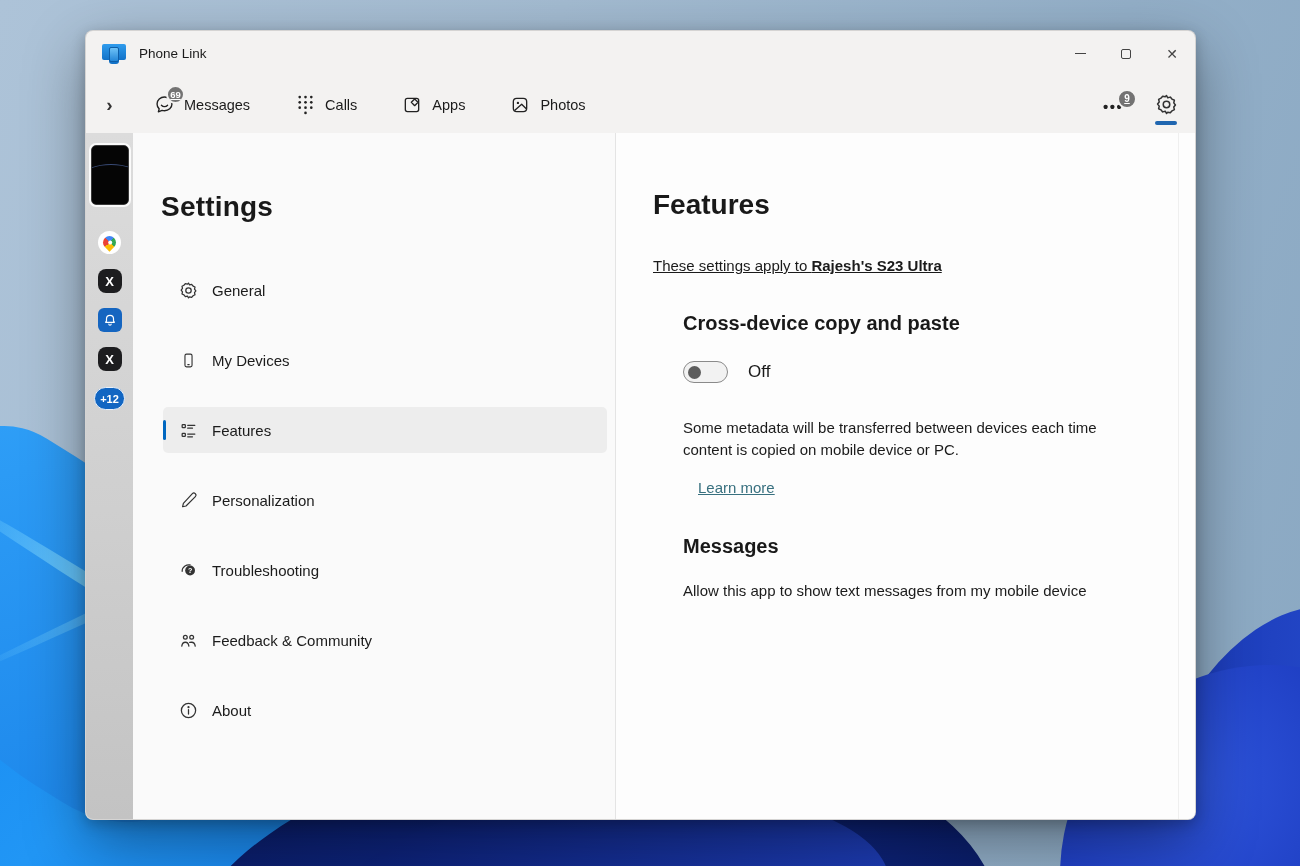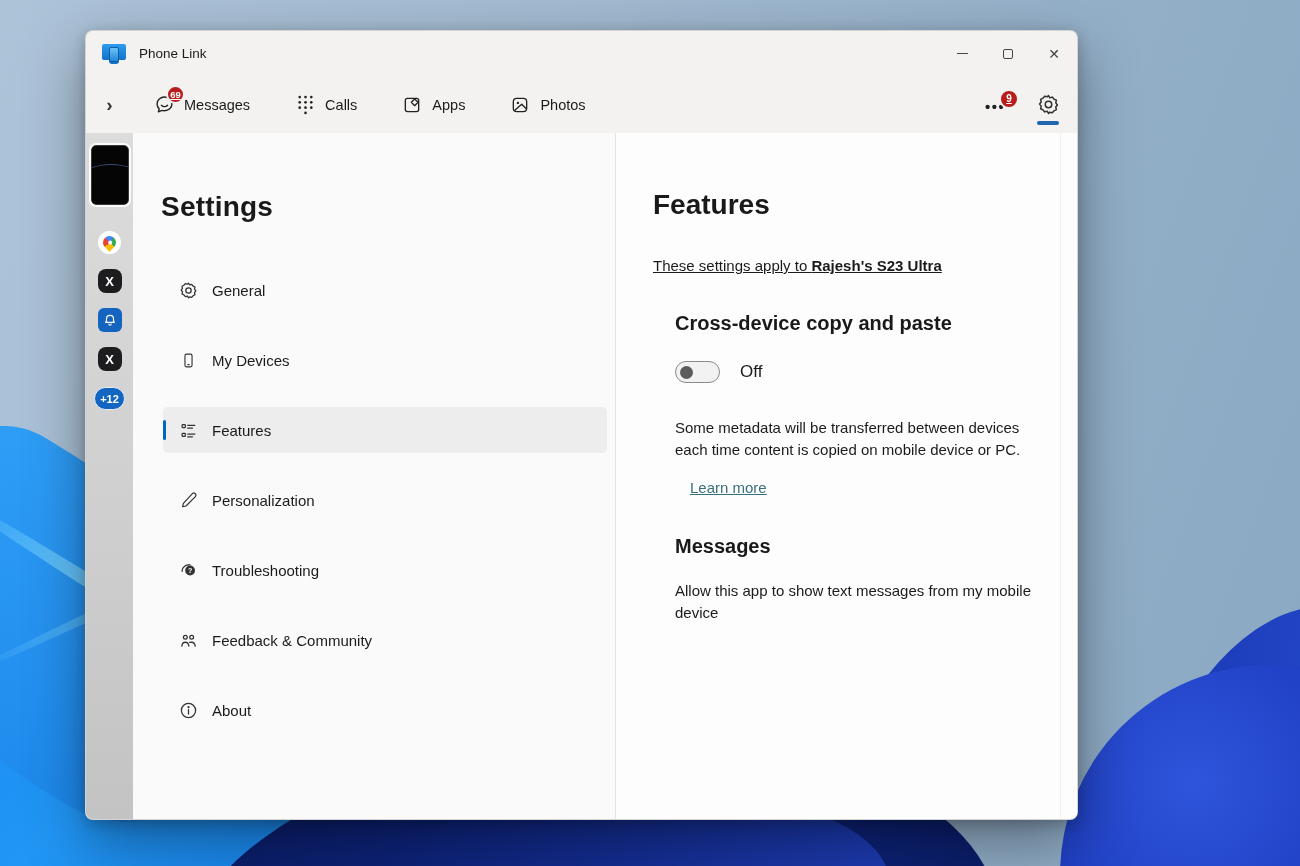--- a/index.html
+++ b/index.html
@@ -25,21 +25,21 @@
     background:linear-gradient(135deg,#2f9ff7 0%,#1b85ea 100%);
     border-radius:20% 80% 30% 70%; transform:rotate(32deg); }
   .streak { position:absolute; background:linear-gradient(90deg,rgba(140,226,255,0) 0%,rgba(140,226,255,.85) 50%,rgba(140,226,255,0) 100%); border-radius:50%; }
   .streak1 { left:-80px; top:600px; width:420px; height:14px; transform:rotate(32deg); }
   .streak2 { left:-60px; top:560px; width:520px; height:10px; transform:rotate(-25deg); opacity:.8; }
   .petal-deep { left:330px; top:790px; width:560px; height:220px;
     background:linear-gradient(95deg,#0b1f72,#1d3cb4); border-radius:50% 50% 0 0;
     transform:rotate(-4deg); }
 
   
-  .window { position:absolute; left:85px; top:30px; width:993px; height:790px;
+  .window { position:absolute; left:85px; top:30px; width:1111px; height:790px;
     background:#f3f2f1; border-radius:8px; overflow:hidden;
     border:1px solid rgba(0,0,0,.12);
     box-shadow:0 22px 60px rgba(0,0,0,.38), 0 4px 14px rgba(0,0,0,.22); }
 
   
   .titlebar { position:absolute; left:0; top:0; right:0; height:45px; display:flex; align-items:center; }
   .appicon { width:24px; height:20px; margin-left:16px; position:relative; }
   .appicon .monitor { position:absolute; left:0; top:0; width:24px; height:16px;
     background:linear-gradient(180deg,#2f9ced,#1272c8); border-radius:2px; }
   .appicon .stand { position:absolute; left:7px; bottom:0; width:10px; height:4px;
@@ -53,21 +53,21 @@
   .max-glyph { width:10px; height:10px; border:1.4px solid #444; border-radius:2px; display:block; }
   .close-glyph { font-size:14px; color:#444; line-height:1; }
 
   
   .navbar { position:absolute; left:0; top:45px; right:0; height:57px; display:flex; align-items:center; }
   .nav-chevron { width:47px; text-align:center; font-size:19px; color:#333; font-weight:600; cursor:pointer; }
   .tabs { display:flex; align-items:center; margin-left:20px; gap:44px; }
   .tab { display:flex; align-items:center; gap:9px; cursor:pointer; position:relative; }
   .tab-label { font-size:14.5px; color:#1b1b1b; }
   .tab-icon { position:relative; width:22px; height:22px; display:flex; align-items:center; justify-content:center; }
-  .badge { position:absolute; background:#b91c1c; color:#fff; border-radius:50%;
+  .badge { position:absolute; background:#737373; color:#fff; border-radius:50%;
     font-size:9.5px; font-weight:700; display:flex; align-items:center; justify-content:center;
     border:2px solid #f3f2f1;text-decoration:underline; }
   .badge-msg { width:19px; height:19px; top:-9px; right:-10px; }
   .nav-right { position:absolute; right:16px; top:0; height:57px; display:flex; align-items:center; gap:20px; }
   .more-btn { position:relative; width:30px; height:34px; cursor:pointer; }
   .more-dots { position:absolute; left:0; bottom:7px; font-size:15px; letter-spacing:1.5px; color:#222; font-weight:700; }
   .badge-more { width:20px; height:20px; top:1px; right:-4px; font-size:10px; }
   .gear-btn { position:relative; width:26px; height:44px; display:flex; align-items:center; justify-content:center; cursor:pointer; }
   .gear-underline { position:absolute; left:2px; bottom:2px; width:22px; height:4px;
     border-radius:2px; background:#1f66b0; }
@@ -107,21 +107,21 @@
     border-radius:2px; background:#0067c0; }
   .nav-item .icn { width:21px; height:21px; display:flex; align-items:center; justify-content:center; }
   .nav-item .lbl { margin-left:13px; font-size:15px; color:#1b1b1b; }
 
   
   .content { flex:1; background:#fdfdfd; position:relative; overflow:hidden; padding:0 40px 0 37px; }
   .content::after { content:""; position:absolute; top:0; bottom:0; right:16px; width:1px; background:#efefef; }
   .content-title { margin-top:56px; font-size:28px; font-weight:600; color:#191919; }
   .applies { margin-top:36px; font-size:15px; color:#1b1b1b;text-decoration:underline; }
   .applies b { font-weight:700; }
-  .section { margin-left:22px; }
+  .section { margin-left:30px; }
   .section-heading { margin-top:38px; font-size:20px; font-weight:600; color:#191919; }
   .para { margin-top:22px; font-size:15px; color:#1b1b1b; line-height:22px; max-width:432px; }
   .toggle-row { margin-top:26px; display:flex; align-items:center; gap:20px; }
   .toggle { width:45px; height:22px; border-radius:12px; position:relative; cursor:pointer; }
   .toggle.off { background:#f2f2f2; border:1px solid #8a8a8a; }
   .toggle.off .knob { position:absolute; left:4px; top:3.5px; width:13px; height:13px; border-radius:50%; background:#5c5c5c; }
   .toggle.on { background:#0067c0; border:1px solid #0067c0; }
   .toggle.on .knob { position:absolute; right:4px; top:3.5px; width:13px; height:13px; border-radius:50%; background:#fff; }
   .toggle-state { font-size:17px; color:#1b1b1b; }
   .note { margin-top:34px; }

